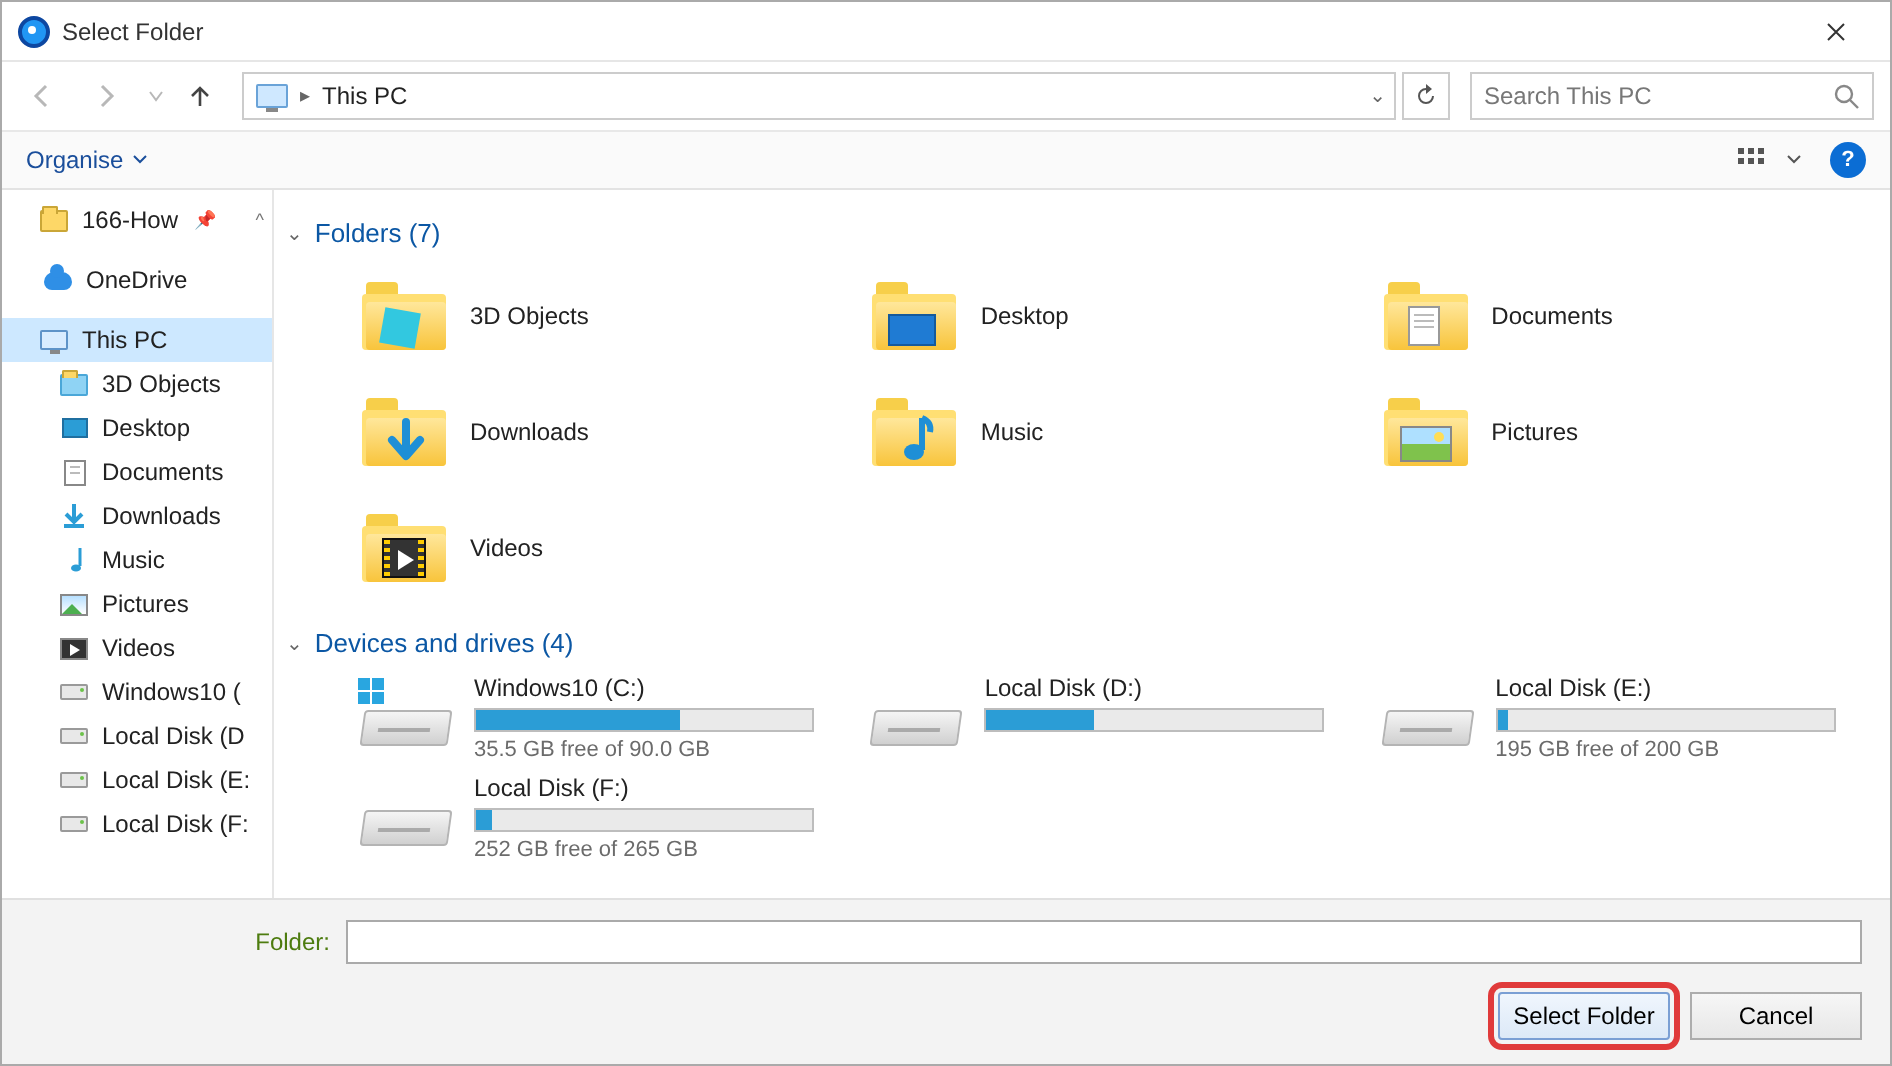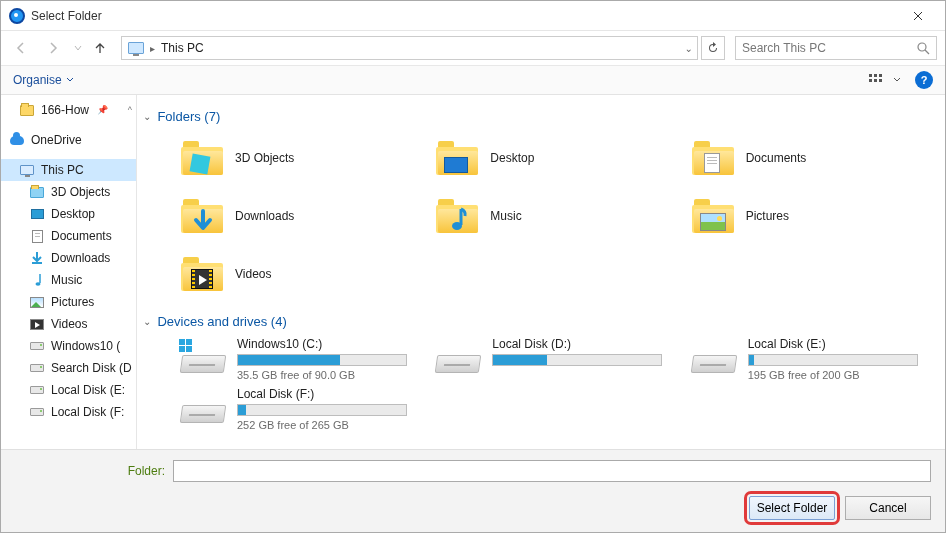--- a/index.html
+++ b/index.html
@@ -31,21 +31,21 @@
   
   .toolbar { height: 30px; border-top:1px solid #e8e8e8; border-bottom:1px solid #e3e3e3; display:flex; align-items:center; padding:0 12px; background:#fafafa;}
   .organise { color:#1a4e9b; font-size:12px; display:flex; align-items:center; gap:4px; }
   .toolbar .spacer{flex:1;}
   .view-btn { width:22px;height:22px; display:flex;align-items:center;justify-content:center; margin:0 2px; }
   .help-btn { width:18px;height:18px; border-radius:50%; background:#0b6dd4; color:#fff; font-size:11px; font-weight:bold; display:flex;align-items:center;justify-content:center; margin-left:10px; }
 
   
   .body { flex:1; display:flex; min-height:0; }
   .tree { width:136px; border-right:1px solid #e6e6e6; overflow:hidden; padding-top:4px; }
-  .tree-item { height:22px; display:flex; align-items:center; font-size:12px; color:#222; padding-left:8px; gap:6px; white-space:nowrap; }
+  .tree-item { height:22px; display:flex; align-items:center; font-size:12px; color:#222; padding-left:20px; gap:6px; white-space:nowrap; }
   .tree-item.l2 { padding-left:28px; }
   .tree-item.sel { background:#cde8ff; }
   .tree-item.top { padding-left:18px; }
   .tico{ width:16px; height:14px; display:inline-flex; align-items:center; justify-content:center; flex-shrink:0;}
   .folder-ico{ width:14px;height:11px;background:#fdd767;border:1px solid #caa637;border-radius:1px;position:relative;}
   .folder-ico::before{content:'';position:absolute;top:-3px;left:0;width:6px;height:3px;background:#fdd767;border:1px solid #caa637;border-bottom:none;border-radius:1px 1px 0 0;}
   .drive-ico{width:14px;height:8px;background:#e8e8e8;border:1px solid #9a9a9a;border-radius:1px;position:relative;}
   .drive-ico::after{content:'';position:absolute;top:1px;right:1px;width:2px;height:2px;background:#6cc24a;border-radius:50%;}
   .pc-sm{width:14px;height:10px;background:#d9ecff;border:1px solid #5f93c8;border-radius:1px;position:relative;}
   .pc-sm::after{content:'';position:absolute;bottom:-3px;left:4px;width:5px;height:2px;background:#888;}
@@ -253,21 +253,21 @@
       <div class="tree-item l2">
           <span class="tico">
             <span class="drive-ico"></span>
           </span>
           <span>Windows10 (</span>
         </div>
       <div class="tree-item l2">
           <span class="tico">
             <span class="drive-ico"></span>
           </span>
-          <span>Search Disk (D</span>
+          <span>Local Disk (D</span>
         </div>
       <div class="tree-item l2">
           <span class="tico">
             <span class="drive-ico"></span>
           </span>
           <span>Local Disk (E:</span>
         </div>
       <div class="tree-item l2">
           <span class="tico">
             <span class="drive-ico"></span>

